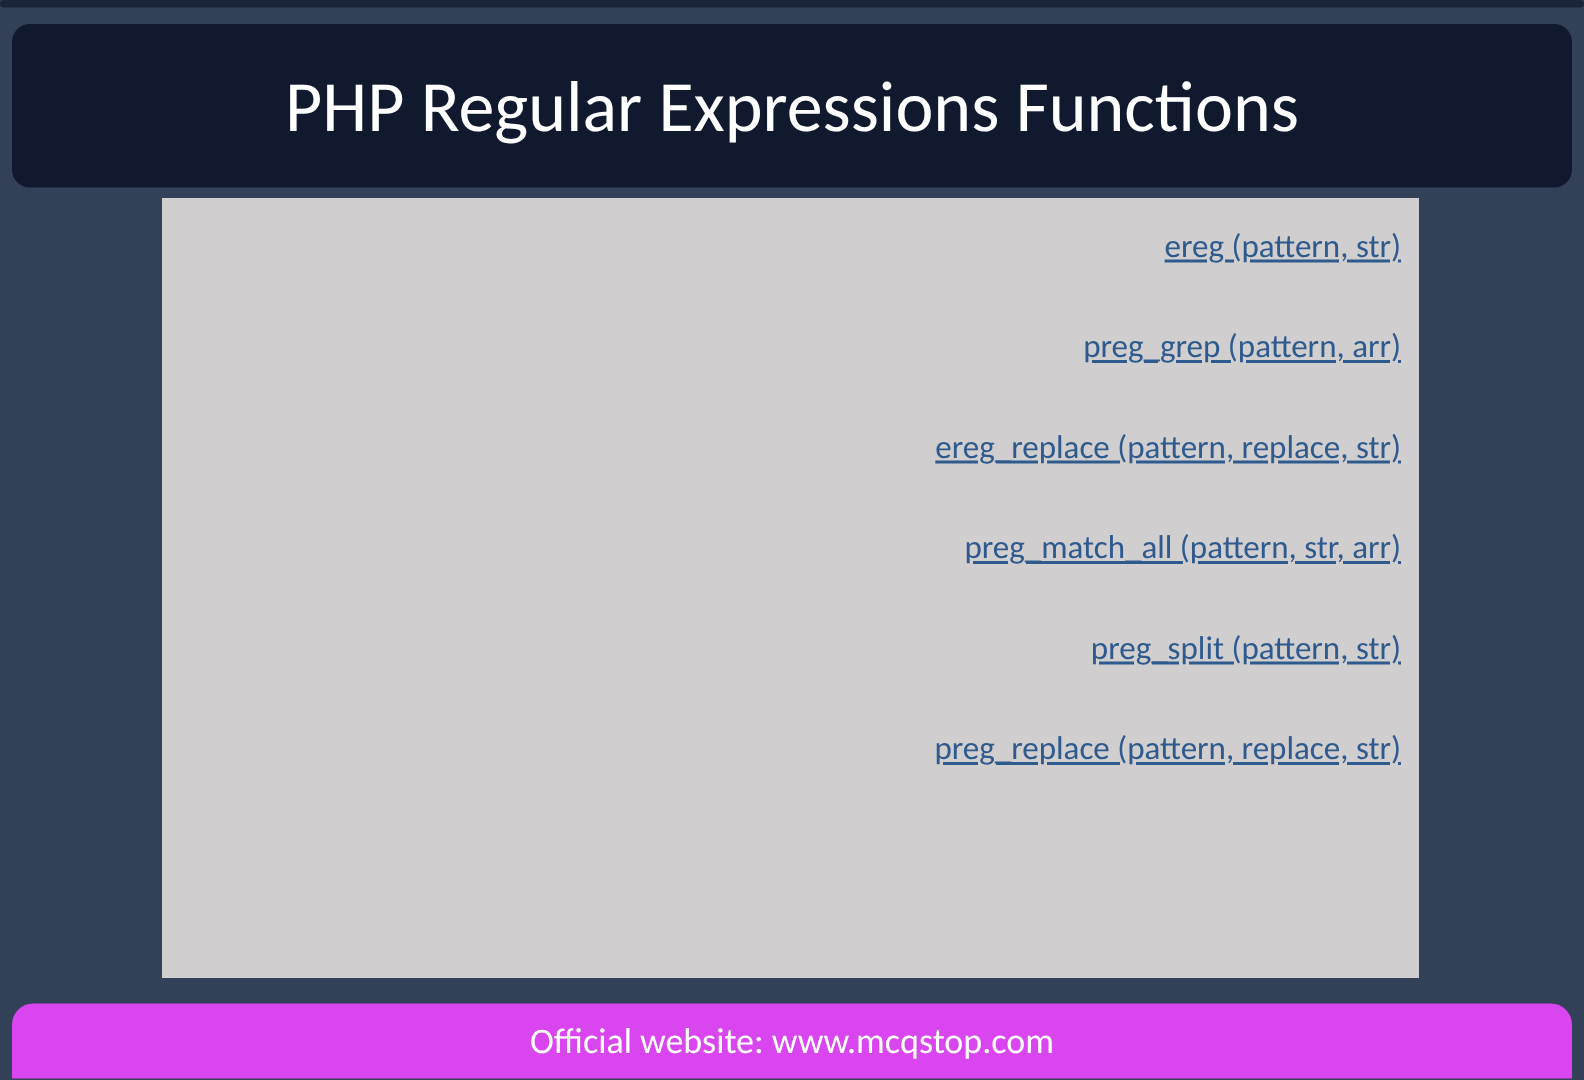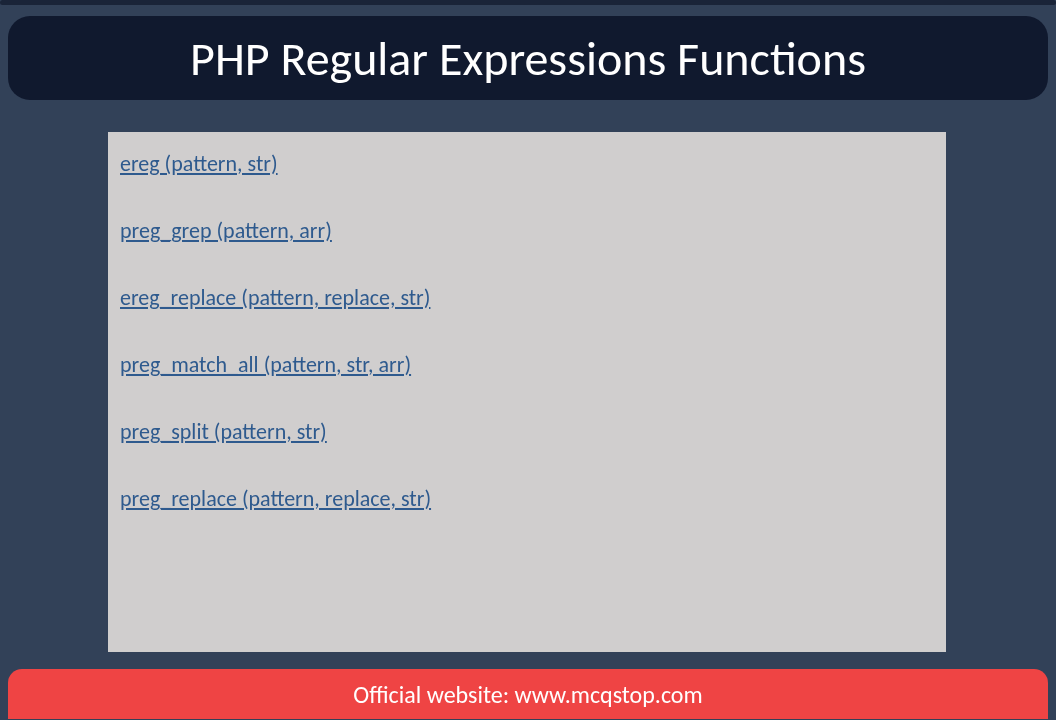--- a/index.html
+++ b/index.html
@@ -22,56 +22,57 @@
       right: 0;
       height: 5px;
       background: #1a2438;
       border-radius: 3px;
     }
     .title-bar {
       position: absolute;
       top: 16px;
       left: 8px;
       right: 8px;
-      height: 84px;
+      height: 109px;
       background: #10192e;
-      border-radius: 22px;
+      border-radius: 12px;
       display: flex;
       align-items: center;
       justify-content: center;
     }
     .title-text {
       color: #ffffff;
       font-size: 48px;
       font-weight: 400;
     }
     .content-box {
       position: absolute;
       top: 132px;
       left: 108px;
       width: 838px;
       height: 520px;
       background: #d0cece;
       padding: 18px 12px 12px 12px;
+      text-align: right;
     }
     .func-link {
       display: block;
       color: #2e5a8e;
       font-size: 22px;
       text-decoration: underline;
       margin-bottom: 40px;
       font-family: Calibri, Arial, sans-serif;
     }
     .footer-bar {
       position: absolute;
       bottom: 1px;
       left: 8px;
       right: 8px;
       height: 50px;
-      background: #ef4444;
+      background: #d946ef;
       border-radius: 14px 14px 0 0;
       display: flex;
       align-items: center;
       justify-content: center;
     }
     .footer-text {
       color: #ffffff;
       font-size: 24px;
       font-weight: 400;
     }

